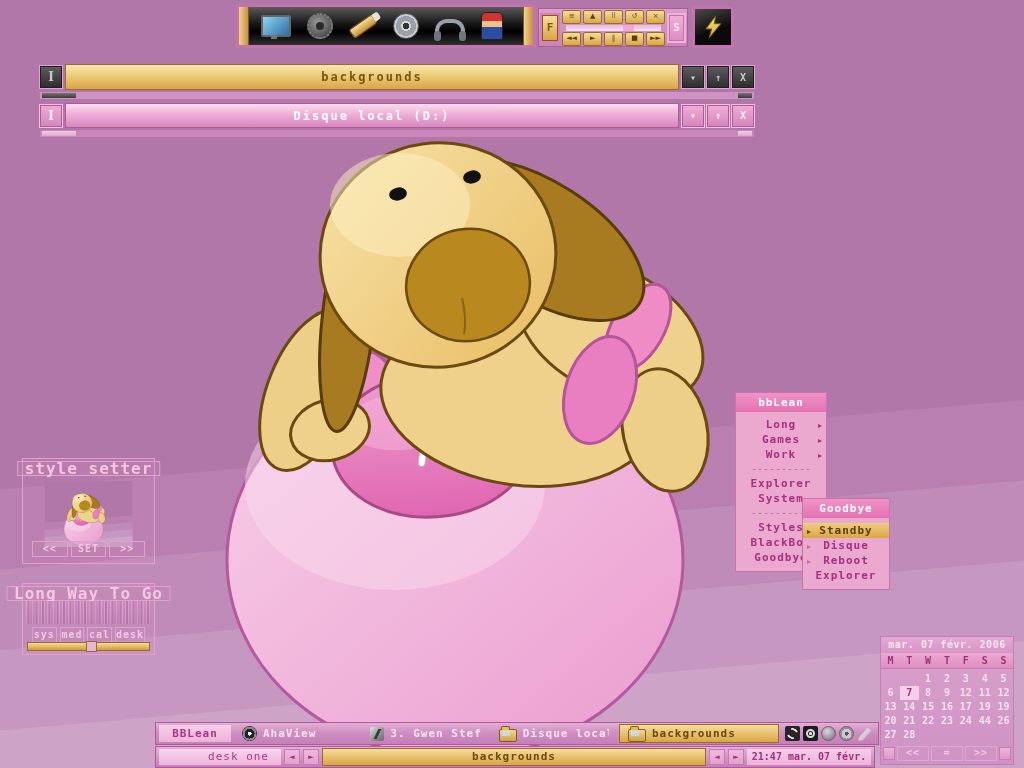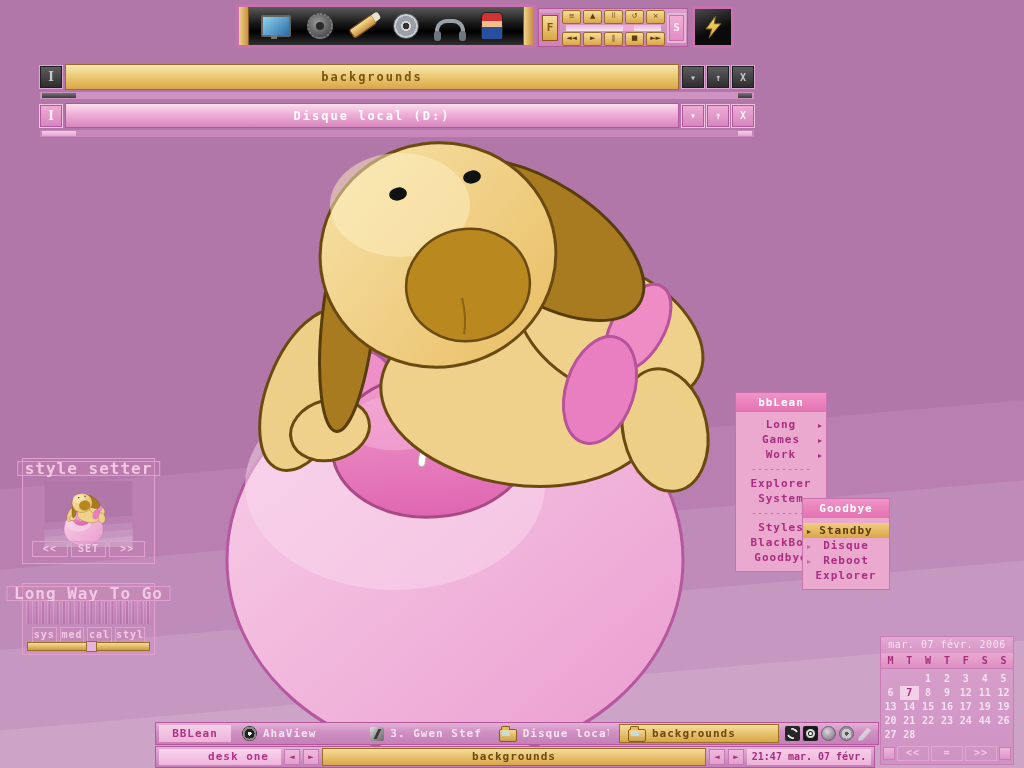--- a/index.html
+++ b/index.html
@@ -82,21 +82,21 @@
   .menu-title{height:19px;background:linear-gradient(#f093c8,#e472b2);color:#fff;font-weight:bold;font-size:11px;display:flex;align-items:center;justify-content:center;letter-spacing:1px}
   .menu-body{padding:5px 0 6px}
   .menu-item{position:relative;height:15px;line-height:15px;text-align:center;color:#a82f80;font-size:11px;font-weight:bold;letter-spacing:1px;white-space:nowrap}
   .menu-item.selected{background:linear-gradient(#f0cd82,#d9a647);color:#5d3c0d}
   .menu-item .arrow{position:absolute;right:3px;top:1px;font-size:8px;font-family:"DejaVu Sans",sans-serif}
   .menu-item .bullet{position:absolute;left:4px;top:1px;font-size:8px;font-family:"DejaVu Sans",sans-serif;color:#c06da6}
   .menu-item.selected .bullet{color:#5d3c0d}
   .menu-sep{height:14px;line-height:13px;text-align:center;color:#c06da6;font-size:10px;overflow:hidden}
   
   #calendar{left:880px;top:636px;width:134px;background:linear-gradient(#d9a2cc,#cf92c4);border:1px solid #c87cb4;z-index:6;box-sizing:border-box}
-  .cal-title{height:16px;line-height:16px;text-align:center;color:#f6e4f2;font-size:10px;font-weight:normal;background:linear-gradient(#e3a8d4,#d896c6);letter-spacing:0.5px;white-space:nowrap}
+  .cal-title{height:16px;line-height:16px;text-align:center;color:#f6e4f2;font-size:10px;font-weight:bold;background:linear-gradient(#e3a8d4,#d896c6);letter-spacing:0.5px;white-space:nowrap}
   .cal-head{display:grid;grid-template-columns:repeat(7,1fr);height:15px;background:linear-gradient(#eba9d2,#dd8ec3);border-bottom:1px solid #c87cb4}
   .cal-head span{text-align:center;line-height:15px;color:#a2307c;font-weight:bold;font-size:10px}
   .cal-grid{display:grid;grid-template-columns:repeat(7,1fr);grid-auto-rows:14px;padding:3px 0 2px}
   .cal-cell{text-align:center;font-size:10px;line-height:14px;color:#f3e2ef;font-weight:bold}
   .cal-cell.selected{background:#f4cfe8;color:#a2307c}
   .cal-nav{display:flex;gap:2px;padding:2px 2px 3px;align-items:center}
   .cal-cap{width:10px;height:11px;background:linear-gradient(#eeb5dc,#dd96ca);border:1px solid #c87cb4;flex:0 0 auto}
   .cal-btn{flex:1;border:1px solid #e0a5d2;color:#eec9e6;text-align:center;font-size:10px;font-weight:bold;height:13px;line-height:12px;letter-spacing:1px}
   
   #taskbar{left:155px;top:722px;width:724px;height:23px;border:1px solid #b4589e;background:linear-gradient(#e3b0d6,#cf8fc2 45%,#c57fb7);display:flex;align-items:center;padding:0 3px;gap:3px;box-sizing:border-box;z-index:4}
@@ -116,21 +116,21 @@
   .swirl-tray-icon{background:#262626;border-radius:2px;position:relative}
   .swirl-tray-icon::before{content:"";position:absolute;left:2px;top:2px;right:2px;bottom:2px;border-radius:50%;border:2px solid #e8e8e8;border-left-color:transparent;border-right-color:transparent;transform:rotate(28deg)}
   .radar-tray-icon{background:#1c1c1c;border-radius:2px;position:relative}
   .radar-tray-icon::before{content:"";position:absolute;left:3px;top:3px;right:3px;bottom:3px;border-radius:50%;border:2px solid #ddd}
   .radar-tray-icon::after{content:"";position:absolute;left:6px;top:6px;width:3px;height:3px;background:#fff;border-radius:50%}
   .shield-tray-icon{border-radius:50%;background:radial-gradient(circle at 40% 35%,#ded6de,#8f8494 72%);border:1px solid #6a5f6d;box-sizing:border-box}
   .disc-tray-icon{border-radius:50%;background:radial-gradient(circle,#555 0 2px,#cfc8cf 2px 5px,#9a8f9d 5px);border:1px solid #6a5f6d;box-sizing:border-box}
   .pencil-tray-icon{background:linear-gradient(135deg,#d8d0d8 55%,#8f8494);clip-path:polygon(15% 75%,70% 10%,95% 30%,40% 95%,8% 98%)}
   
   #deskbar{left:155px;top:746px;width:720px;height:22px;border:1px solid #b4589e;background:linear-gradient(#e3b0d6,#c57fb7);display:flex;align-items:center;gap:3px;padding:0 3px;box-sizing:border-box;z-index:4}
-  .desk-btn{flex:0 0 122px;height:16px;background:linear-gradient(#f9d4ec,#efb5dc);color:#b13287;font-weight:bold;font-size:11px;text-align:right;padding-right:12px;line-height:16px;letter-spacing:1px;box-sizing:border-box}
+  .desk-btn{flex:0 0 122px;height:16px;background:linear-gradient(#f9d4ec,#efb5dc);color:#b13287;font-weight:normal;font-size:11px;text-align:right;padding-right:12px;line-height:16px;letter-spacing:1px;box-sizing:border-box}
   .nav-sq{flex:0 0 16px;height:16px;background:linear-gradient(#f0b9de,#e3a0cf);border:1px solid #c779b3;color:#a2307c;font-size:7px;text-align:center;line-height:15px;box-sizing:border-box;font-family:"DejaVu Sans",sans-serif}
   .desk-task{flex:1;height:16px;background:linear-gradient(#f6dd9a,#d9a647);border:1px solid #9a6d24;color:#6b4a12;font-weight:bold;font-size:11px;text-align:center;line-height:16px;letter-spacing:1px}
   .clock{flex:0 0 124px;height:16px;background:linear-gradient(#f6cde9,#eeb3da);color:#a2307c;font-weight:bold;font-size:10px;text-align:center;line-height:16px;white-space:nowrap}
 </style>
 </head>
 <body>
 
 <svg id="wallpaper" width="1024" height="768" viewBox="0 0 1024 768" xmlns="http://www.w3.org/2000/svg" xmlns:xlink="http://www.w3.org/1999/xlink">
   <defs>
     <linearGradient id="pigG" x1="0" y1="0" x2="1" y2="1">
@@ -273,21 +273,21 @@
   </div>
 </div>
 
 <div id="lwtg" class="abs widget">
   <div class="widget-title">Long Way To Go</div>
   <div class="vis"></div>
   <div class="widget-btn-row" id="lwtg-buttons">
       <div class="w-btn">sys</div>
       <div class="w-btn">med</div>
       <div class="w-btn">cal</div>
-      <div class="w-btn">styl</div>
+      <div class="w-btn">desk</div>
     </div>
   <div class="slider">
     <div class="slider-handle" id="lwtg-handle" style="left: 48%;"></div>
   </div>
 </div>
 
 <div id="root-menu" class="abs bb-menu">
   <div class="menu-title">bbLean</div>
   <div class="menu-body" id="root-menu-body">
       <div class="menu-item"><span>Long</span><div class="arrow">▸</div></div>

